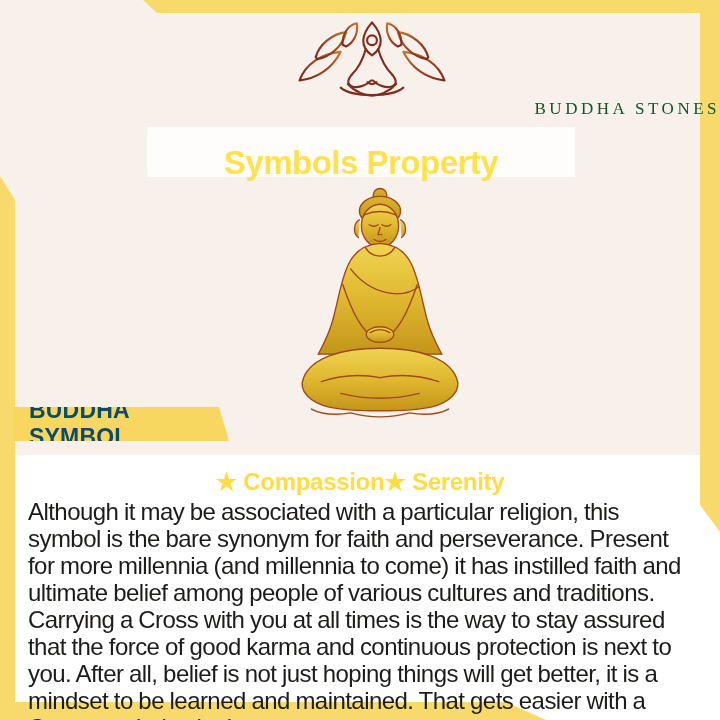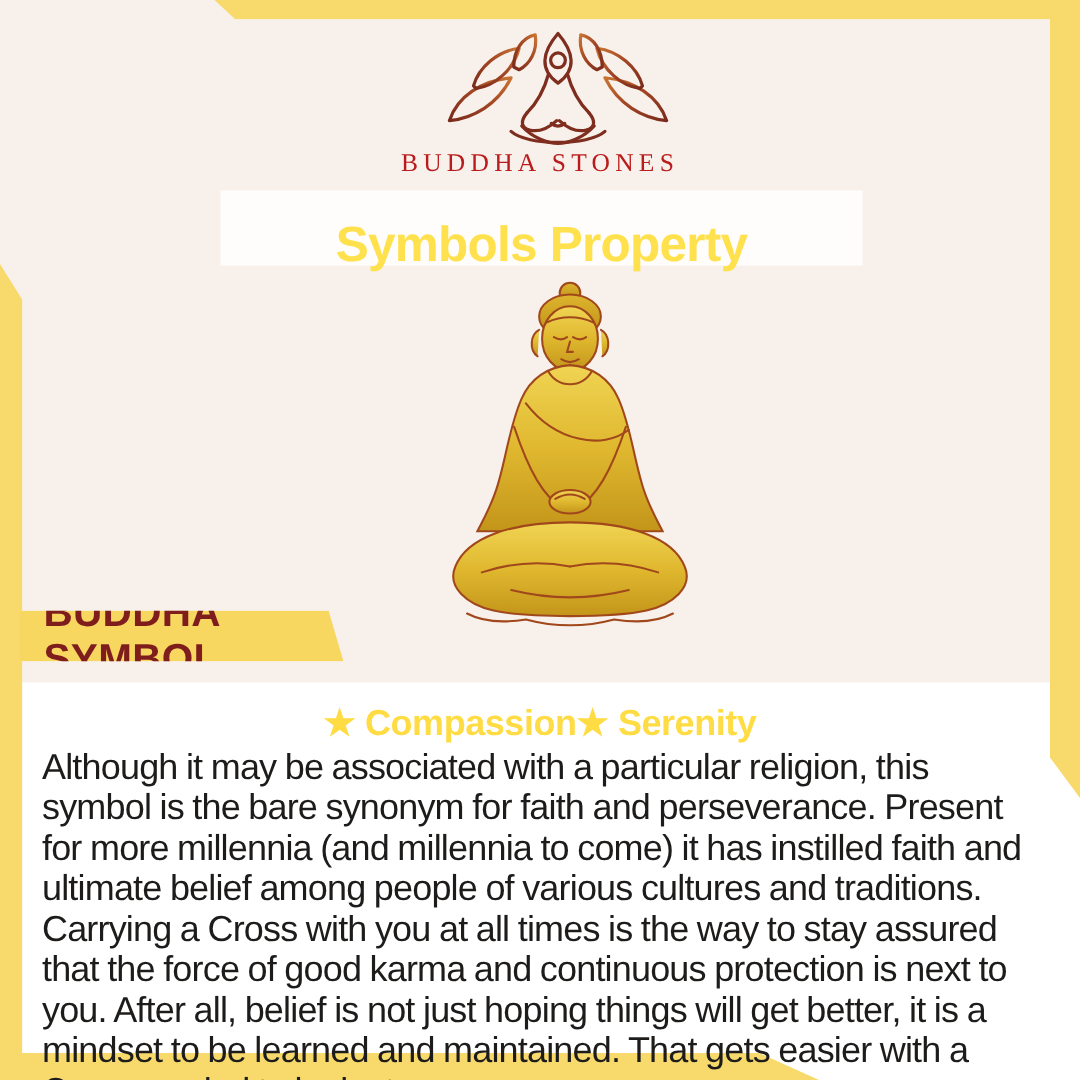--- a/index.html
+++ b/index.html
@@ -18,23 +18,23 @@
   .right-ribbon{left:700px;top:0;width:20px;height:532px;
     clip-path:polygon(0 0,100% 0,100% 100%,0 calc(100% - 27px));}
   .left-ribbon{left:0;top:176px;width:15px;height:544px;
     clip-path:polygon(0 0,100% 24px,100% 100%,0 100%);}
   .bottom-bar{left:0;top:702px;width:546px;height:18px;
     clip-path:polygon(0 0,506px 0,100% 100%,0 100%);}
 
   
   .logo{position:absolute;left:296px;top:20px;width:152px;height:78px;}
   .brand-name{
-    position:absolute;left:0;top:99px;width:720px;text-align:center;
+    position:absolute;left:0;top:99px;width:720px;text-align:right;
     font-family:"Liberation Serif",serif;font-size:17px;letter-spacing:3.5px;
-    color:#b91c1c;font-weight:normal;
+    color:#14532d;font-weight:normal;
   }
 
   
   .title-band{
     position:absolute;left:147px;top:127px;width:428px;height:50px;
     background:#FFFDFB;display:flex;align-items:center;justify-content:center;
   }
   .title-text{
     font-size:33px;font-weight:bold;color:#FFE14E;letter-spacing:-0.5px;margin-top:22px;
   }
@@ -42,21 +42,21 @@
   
   .buddha{position:absolute;left:282px;top:184px;width:196px;height:256px;}
 
   
   .badge{
     position:absolute;left:13px;top:407px;width:216px;height:34px;background:#F7D75F;
     clip-path:polygon(0 0,206px 0,100% 100%,0 100%);
     display:flex;align-items:center;
   }
   .badge span{
-    padding-left:16px;color:#7f1d1d;font-size:27px;font-weight:600;letter-spacing:0.2px;
+    padding-left:16px;color:#0c4a6e;font-size:23px;font-weight:600;letter-spacing:0.2px;
   }
 
   
   .traits{
     position:absolute;left:0;top:468px;width:720px;text-align:center;
     font-size:24px;font-weight:bold;color:#FFDC43;letter-spacing:-0.3px;
   }
 
   
   .description{

